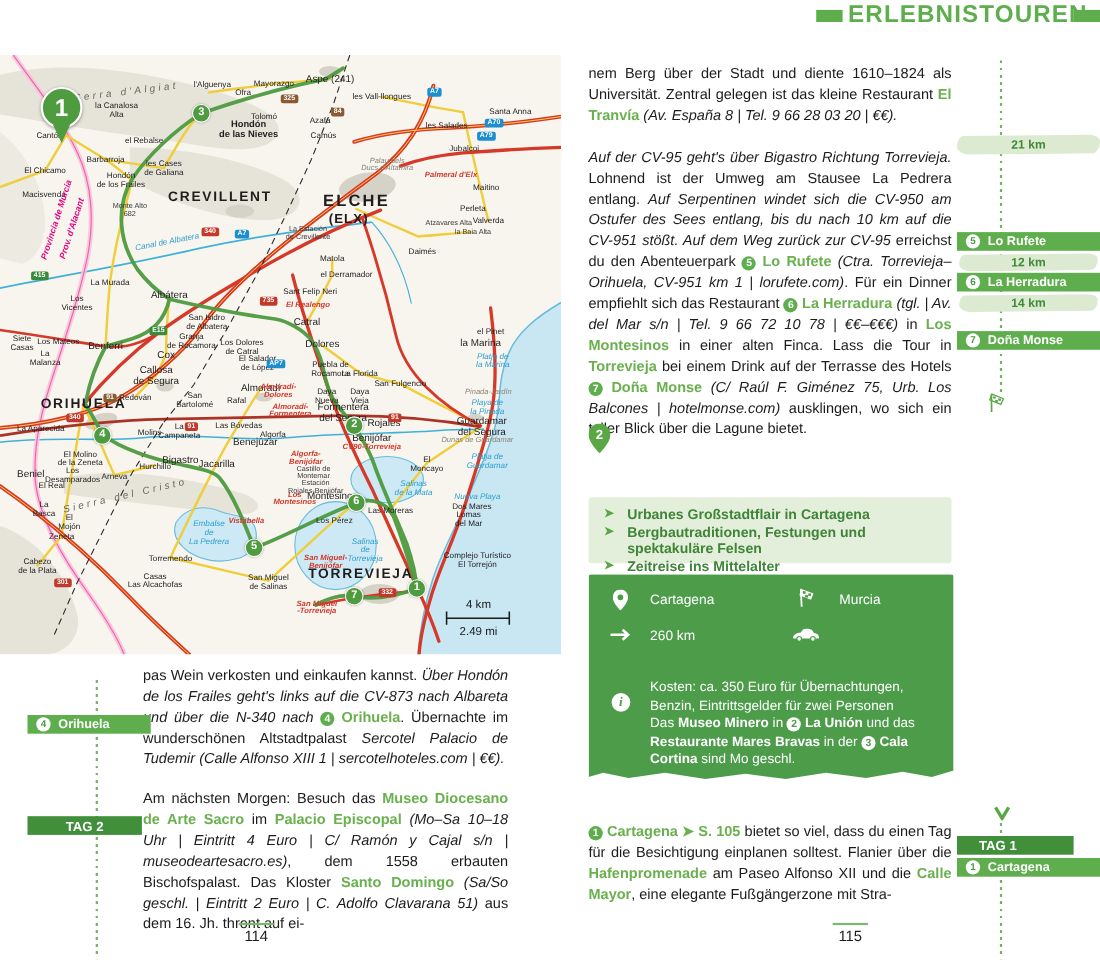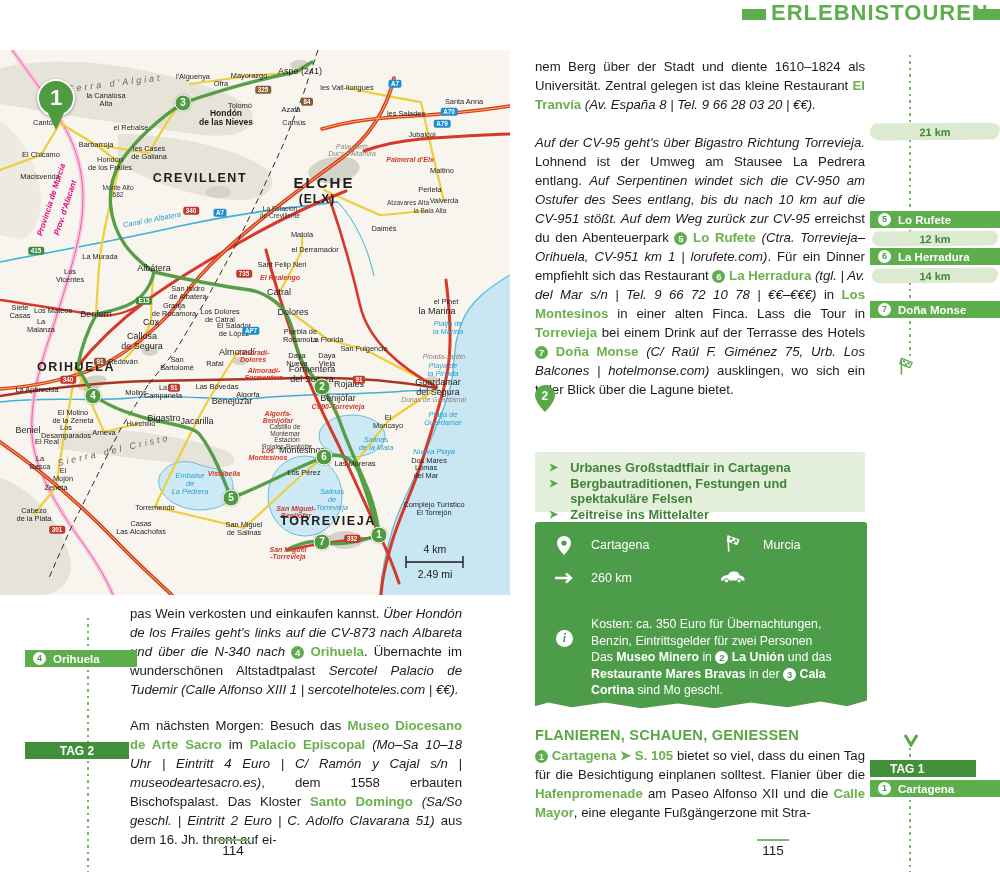--- a/index.html
+++ b/index.html
@@ -458,21 +458,20 @@
           <circle cx="20" cy="10.8" r="2.1" fill="#fff" stroke="#4d9c4a" stroke-width="1"></circle>
         </svg>
     </div>
     <div style="position:absolute;left:21px;top:108px;">
         <div class="info-i">i</div>
       </div>
     <div class="cell" style="left:56px;top:94px;width:264px;font-size:12.3px;"><span>Kosten: ca. 350 Euro für Übernachtungen, Benzin, Eintrittsgelder für zwei Personen
 Das </span><span class="b">Museo Minero</span><span> in </span><span class="m mw">2</span><span class="b"> La Unión</span><span> und das </span><span class="b">Restaurante Mares Bravas</span><span> in der </span><span class="m mw">3</span><span class="b"> Cala Cortina</span><span> sind Mo geschl.</span></div>
   </div>
 
-  <div class="subhead">FLANIEREN, SCHAUEN, GENIESSEN</div>
   <div class="para" style="left:535px;top:746px;width:330px;"><span class="m">1</span><span class="g"> Cartagena </span><span class="g">➤ S. 105</span><span> bietet so viel, dass du einen Tag für die Besichtigung einplanen solltest. Flanier über die </span><span class="g">Hafenpromenade</span><span> am Paseo Alfonso XII und die </span><span class="g">Calle Mayor</span><span>, eine elegante Fußgängerzone mit Stra-</span></div>
 
   <div class="vdots" style="left:909px;top:55px;height:305px;"></div>
   <div class="kmbrush" style="left:870px;top:123px;width:130px;height:17px;">21 km</div>
   <div class="stopband" style="left:870px;top:211px;width:130px;">
     <span class="bnum">5</span>
     <span>Lo Rufete</span>
   </div>
   <div class="kmbrush" style="left:872px;top:231px;width:126px;height:15px;">12 km</div>
   <div class="stopband" style="left:870px;top:248px;width:130px;">

